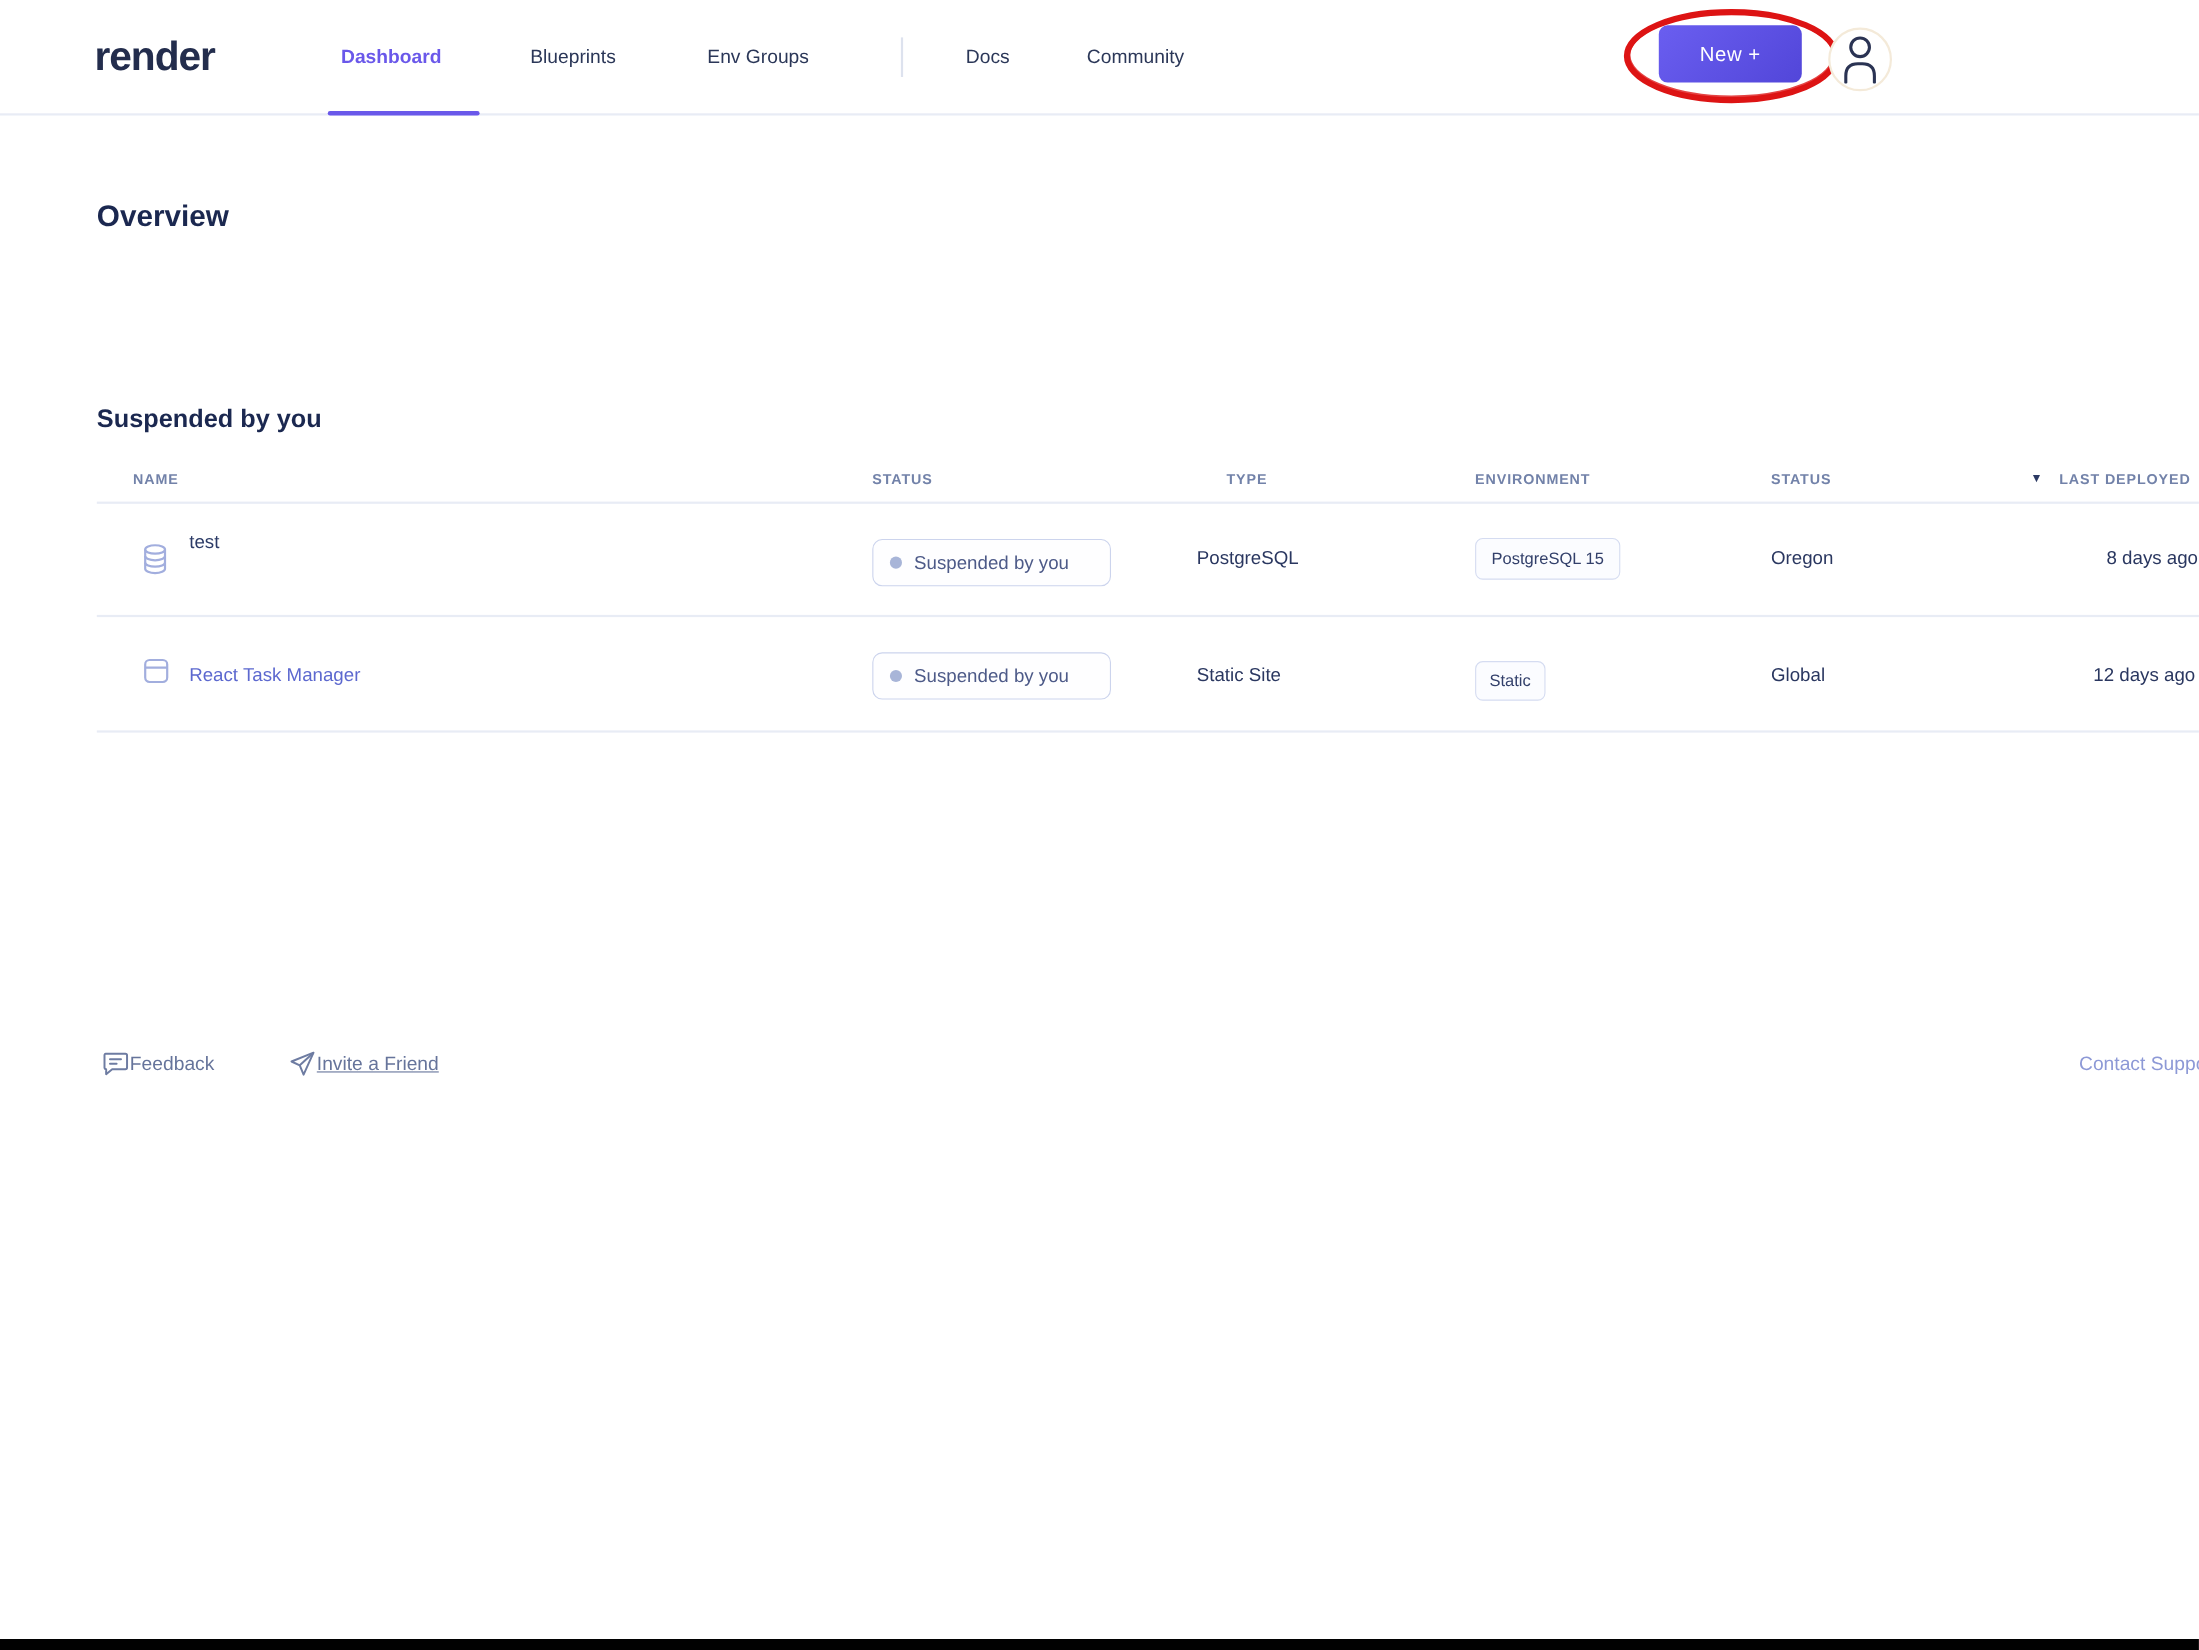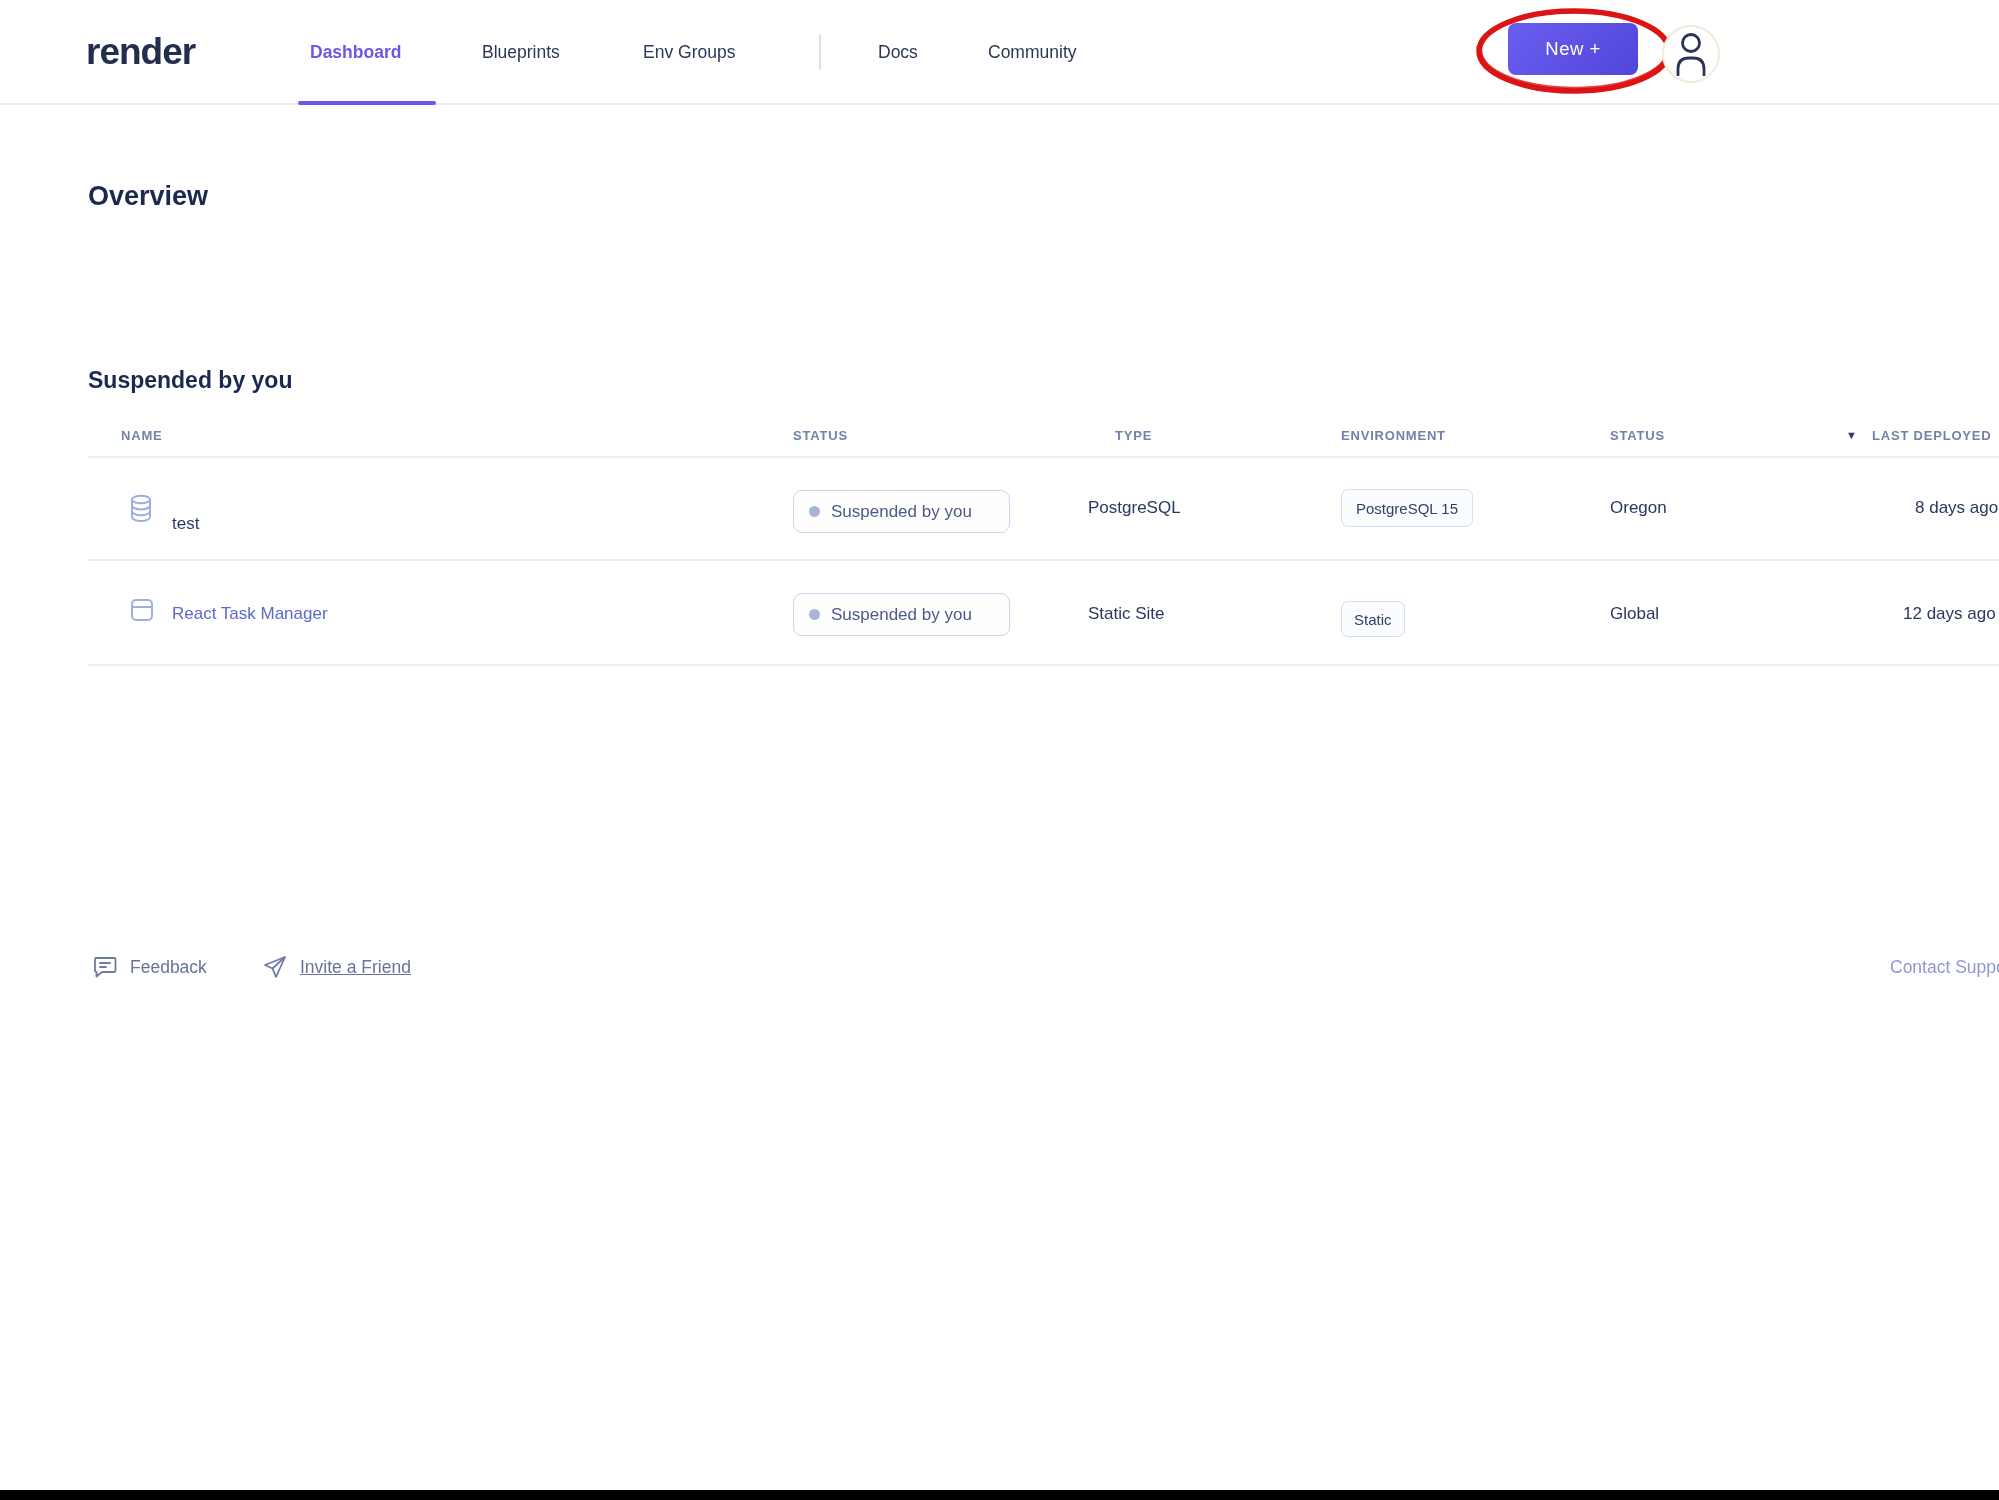--- a/index.html
+++ b/index.html
@@ -33,42 +33,42 @@
   .col-head{position:absolute;top:428px;font-size:13px;font-weight:600;letter-spacing:.8px;color:#7282a9;cursor:pointer;white-space:nowrap;}
   .ch-name{left:121px;} .ch-status{left:793px;} .ch-type{left:1115px;}
   .ch-env{left:1341px;} .ch-region{left:1610px;} .ch-last{left:1872px;}
   .sort-caret{position:absolute;left:1846px;top:429px;font-size:11px;color:#2c3a64;}
   .tdivider{position:absolute;left:88px;right:0;height:2px;background:#e8ecf5;}
   .d1{top:456px;} .d2{top:559px;} .d3{top:664px;}
   .row{position:absolute;left:0;width:100%;height:103px;cursor:pointer;}
   .r1{top:457px;} .r2{top:560px;}
   .cell{position:absolute;font-size:17px;color:#2a3760;white-space:nowrap;}
   .row .name-icon{position:absolute;left:129px;top:37px;}
-  .row .name{left:172px;top:57px;font-weight:500;color:#2b3a66;}
+  .row .name{left:172px;top:26px;font-weight:500;color:#2b3a66;}
   .r2 .name{color:#5c68cf;}
   .status-badge{
     position:absolute;left:793px;top:33px;width:217px;height:43px;box-sizing:border-box;
     border:1.5px solid #ccd4ed;border-radius:9px;background:#fefeff;
     display:flex;align-items:center;gap:11px;padding:0 15px;
   }
   .status-dot{width:11px;height:11px;border-radius:50%;background:#a8b5d8;flex:0 0 auto;}
   .status-text{font-size:17px;color:#4d5a88;}
   .type-cell{left:1088px;top:41px;}
   .env-badge{
     position:absolute;left:1341px;top:32px;height:38px;box-sizing:border-box;
     border:1.5px solid #d5dcf1;border-radius:7px;background:#fbfcff;
     display:flex;align-items:center;padding:0 14px;font-size:15px;color:#33406b;
   }
   .r2 .env-badge{top:41px;height:36px;padding:14px 12px;}
   .r2 .type-cell,.r2 .name,.r2 .region-cell,.r2 .last-cell{top:44px;}
   .region-cell{left:1610px;top:41px;}
   .last-cell{left:1915px;top:41px;}
   .r2 .last-cell{left:1903px;}
   
-  .footer-item{position:absolute;top:952px;display:flex;align-items:center;gap:12px;font-size:17.5px;color:#66749b;cursor:pointer;white-space:nowrap;height:30px;}
+  .footer-item{position:absolute;top:952px;display:flex;align-items:center;font-size:17.5px;color:#66749b;cursor:pointer;white-space:nowrap;height:30px;}
   .f-feedback{left:92px;}
   .f-invite{left:262px;text-decoration:underline;}
   .f-contact{left:1890px;color:#8d99d6;}
   .bottom-bar{position:absolute;left:0;top:1490px;width:100%;height:10px;background:#010101;}
   svg{display:block;}
 </style>
 </head>
 <body>
 
 <div class="screen">

